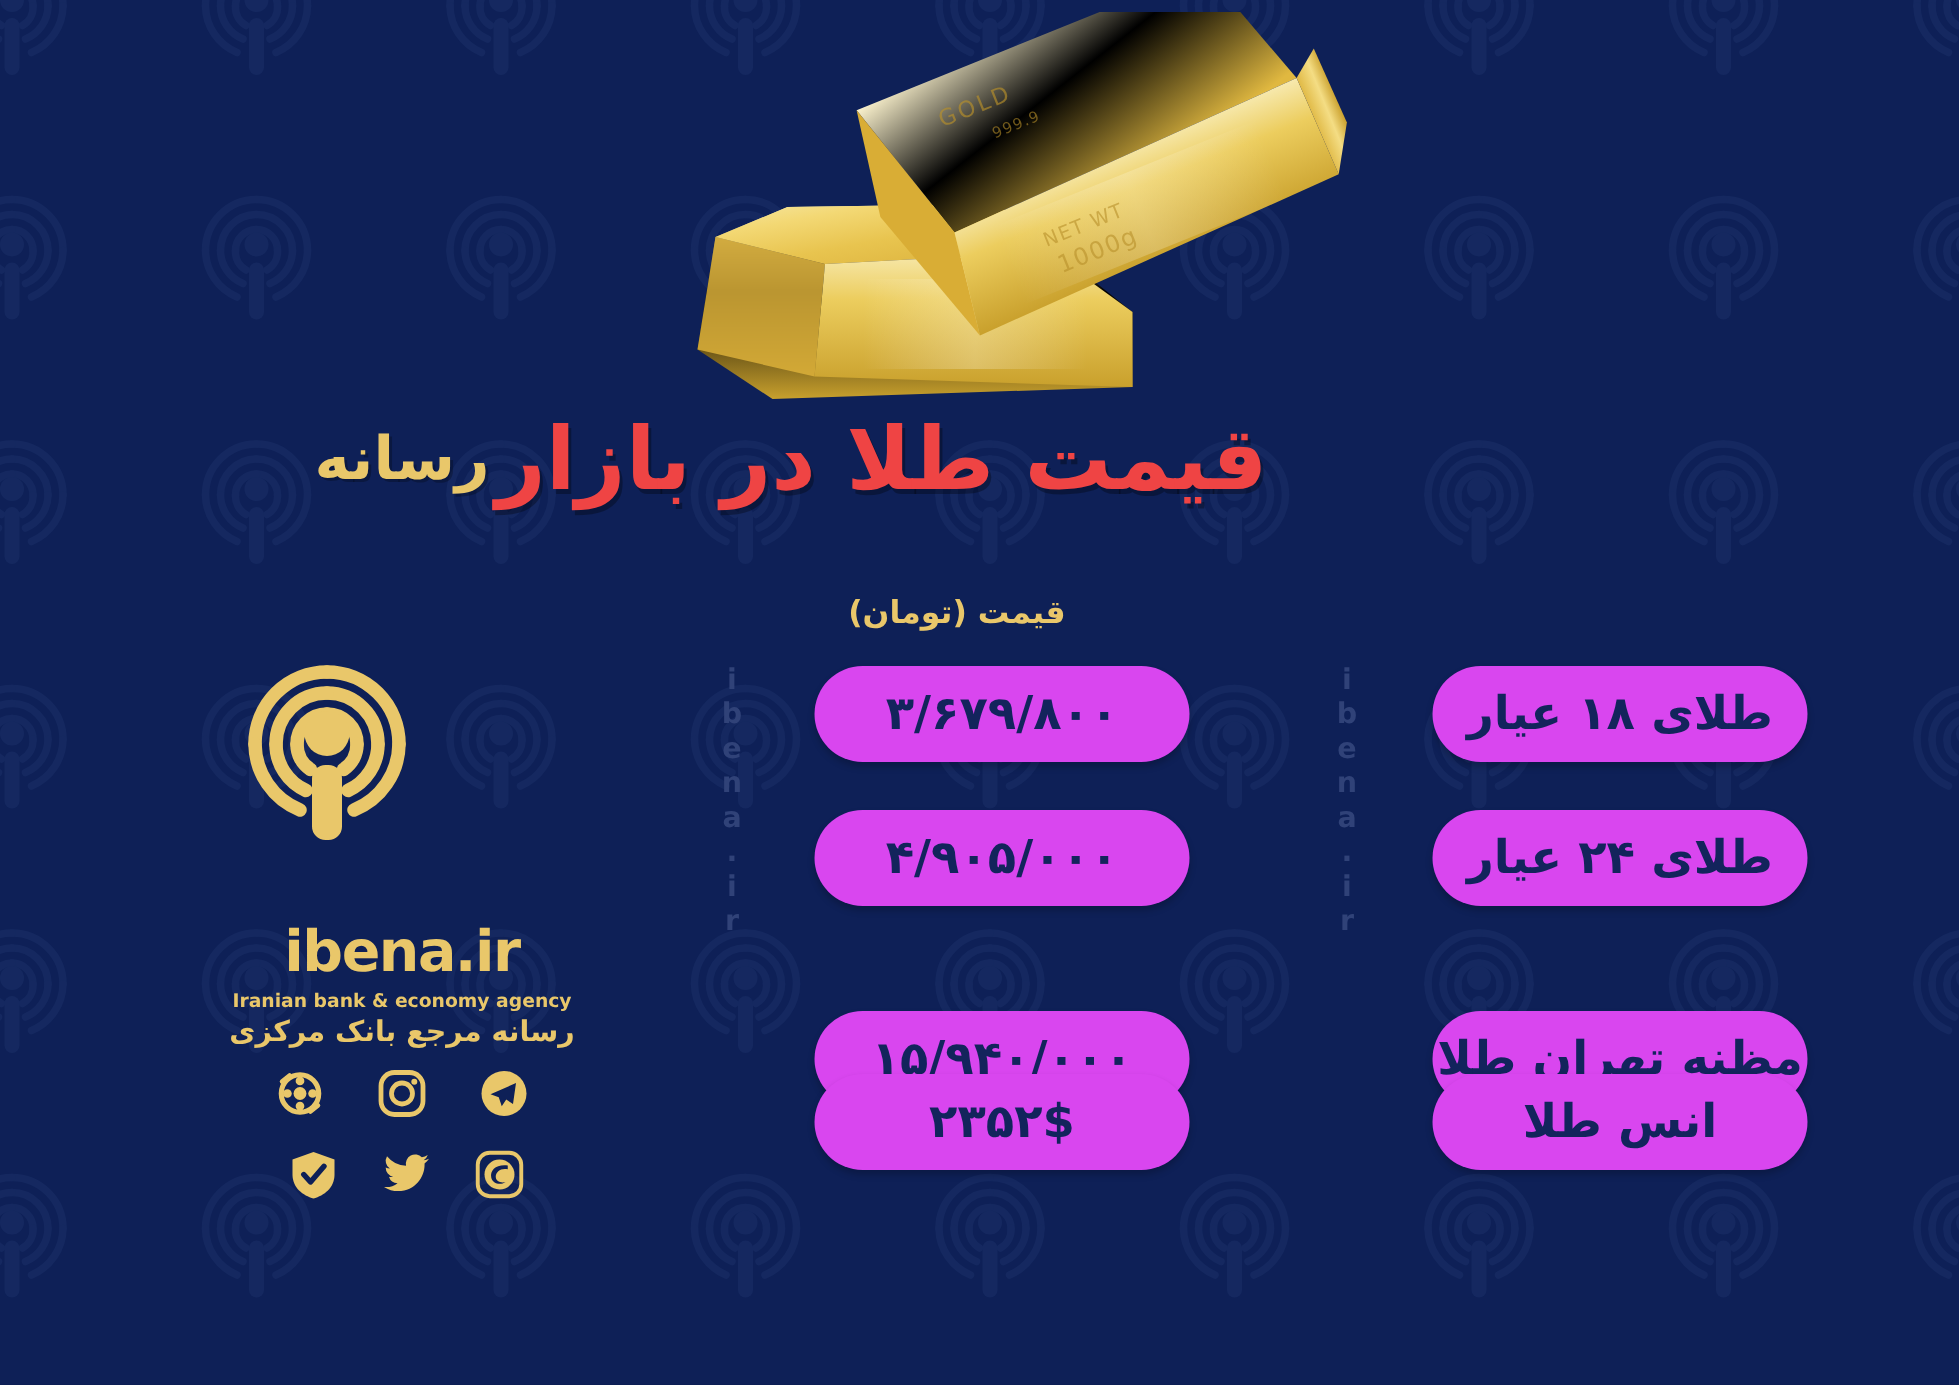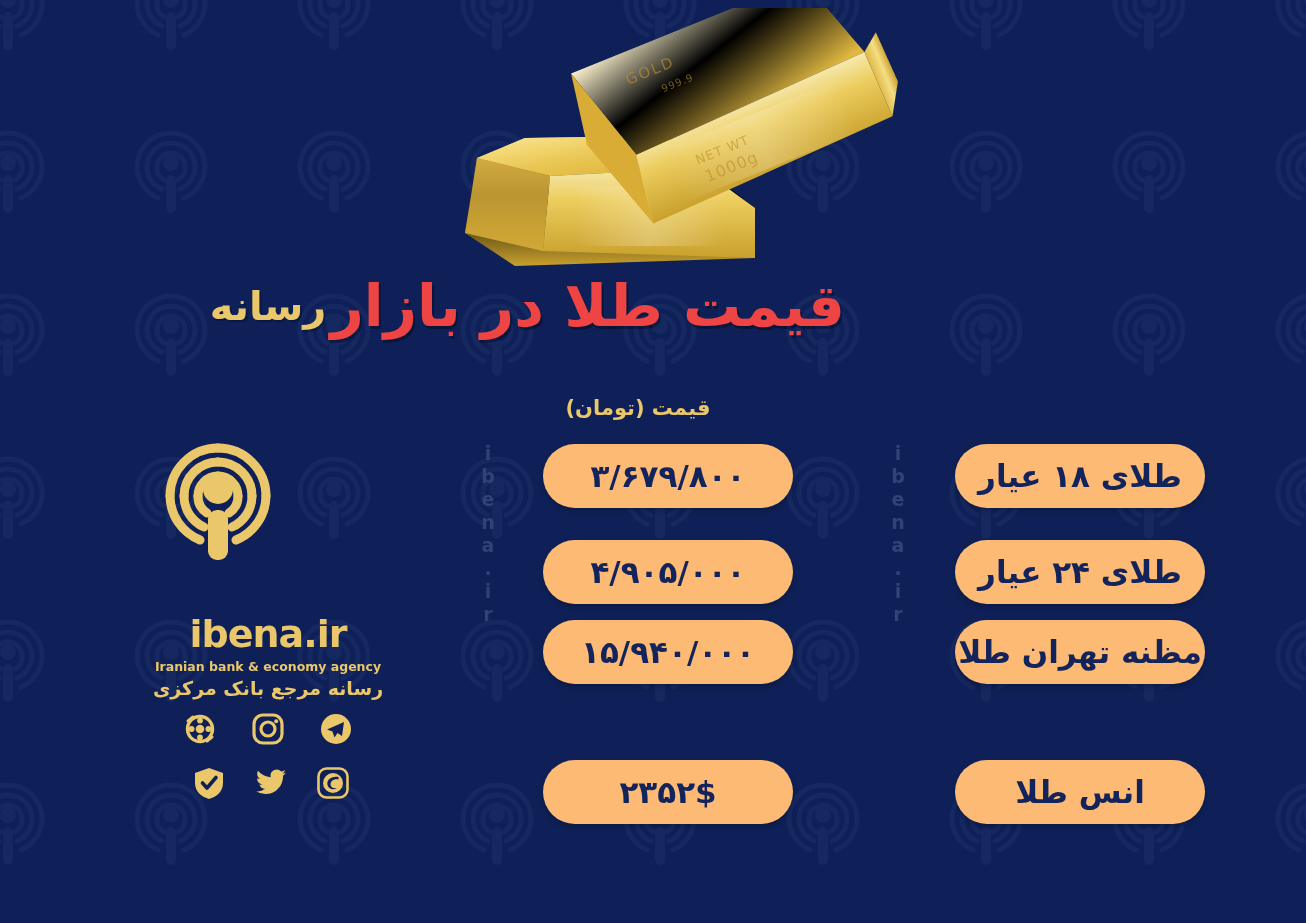--- a/index.html
+++ b/index.html
@@ -209,40 +209,40 @@
   #table {
     position: absolute;
     left: 0;
     top: 0;
     z-index: 4;
   }
   .pill {
     position: absolute;
     height: 64px;
     border-radius: 34px;
-    background: #fdba74;
+    background: #d946ef;
     display: flex;
     align-items: center;
     justify-content: center;
     box-shadow: 0 3px 5px rgba(0,0,0,.22);
   }
   .pill span {
     color: #13245c;
     font-weight: 700;
     white-space: nowrap;
   }
   .pill-price { left: 543px; width: 250px; }
   .pill-label { left: 955px; width: 250px; }
   .pill-price span { font-size: 31px; direction: ltr; letter-spacing: 0.5px; }
   .pill-label span { font-size: 31px; direction: rtl; }
 
   .row0 { top: 444px; }
   .row1 { top: 540px; }
-  .row2 { top: 620px; }
-  .row3 { top: 760px; }
+  .row2 { top: 674px; }
+  .row3 { top: 716px; }
 </style>
 </head>
 <body>
 
 <div id="poster">
 
   <div id="bg-pattern">
       <div class="tile" style="left:-40px;top:-40px">
     <svg viewBox="0 0 96 104" width="96" height="104" aria-hidden="true">
       <g fill="none" stroke="#1b3068" stroke-linecap="round">

